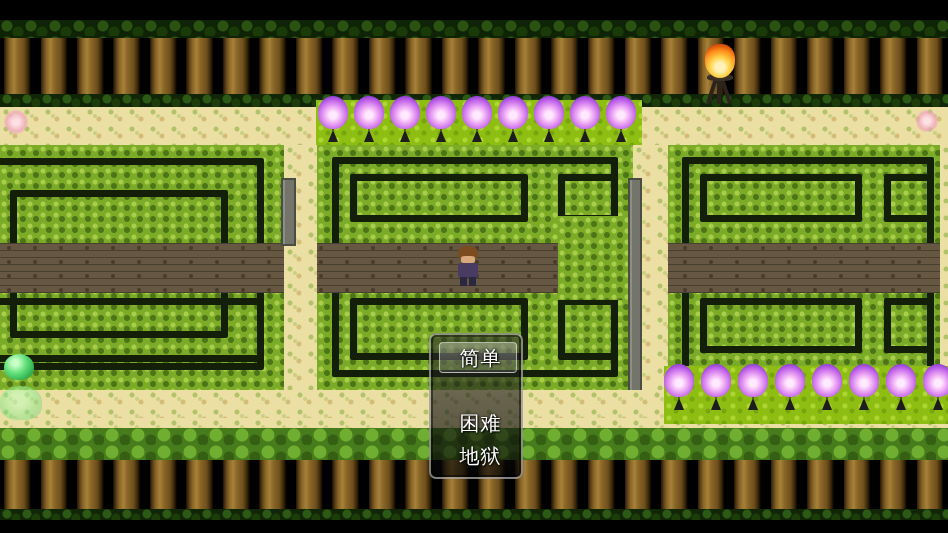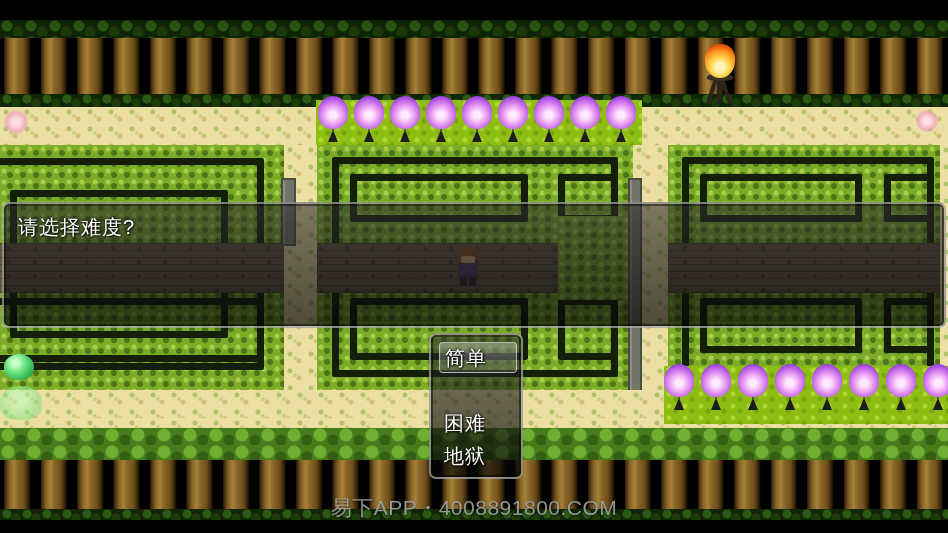--- a/index.html
+++ b/index.html
@@ -108,20 +108,21 @@
   }
   .dialog-text{
     left:14px;top:10px;color:#ffffff;font-size:20px;letter-spacing:1px;
     text-shadow:0 0 3px rgba(0,0,0,.95), 1px 1px 2px rgba(0,0,0,.95);
     white-space:pre;
   }
   .choice-option{
     left:8px;width:78px;height:31px;line-height:31px;padding-left:5px;
     color:#ffffff;font-size:20px;letter-spacing:1px;cursor:default;
     text-shadow:0 0 3px rgba(0,0,0,.95), 1px 1px 2px rgba(0,0,0,.95);
+    text-align:center;
   }
   .choice-option.selected{
     background:linear-gradient(180deg, rgba(255,255,255,.30), rgba(255,255,255,.10));
     border:1px solid rgba(255,255,255,.55);
     border-radius:4px;
   }
   .watermark{
     left:0;top:494px;width:948px;text-align:center;
     font-size:21px;letter-spacing:.5px;color:rgba(168,173,170,.85);
     text-shadow:0 1px 2px rgba(0,0,0,.6);
@@ -264,25 +265,21 @@
     <div class="hair"></div>
     <div class="face"></div>
     <div class="body"></div>
     <div class="legL"></div>
     <div class="legR"></div>
   </div>
 
   <div class="slime-ball" style="left:4px;top:354px;"></div>
   <div class="slime-ghost" style="left:0;top:386px;"></div>
 
-  <div class="rm-window" style="left:2px;top:202px;width:944px;height:126px;z-index:20;">
-    <div class="dialog-text">请选择难度?</div>
-  </div>
 
   <div class="rm-window" style="left:429px;top:333px;width:94px;height:146px;z-index:21;">
     <div class="choice-option selected" style="top:7px;">简单</div>
     <div class="choice-option" style="top:106px;">地狱</div>
     <div class="choice-option" style="top:73px;">困难</div>
   </div>
 
-  <div class="watermark" style="z-index:30;">易下APP・4008891800.COM</div>
 
 </div>
 
 </body></html>

